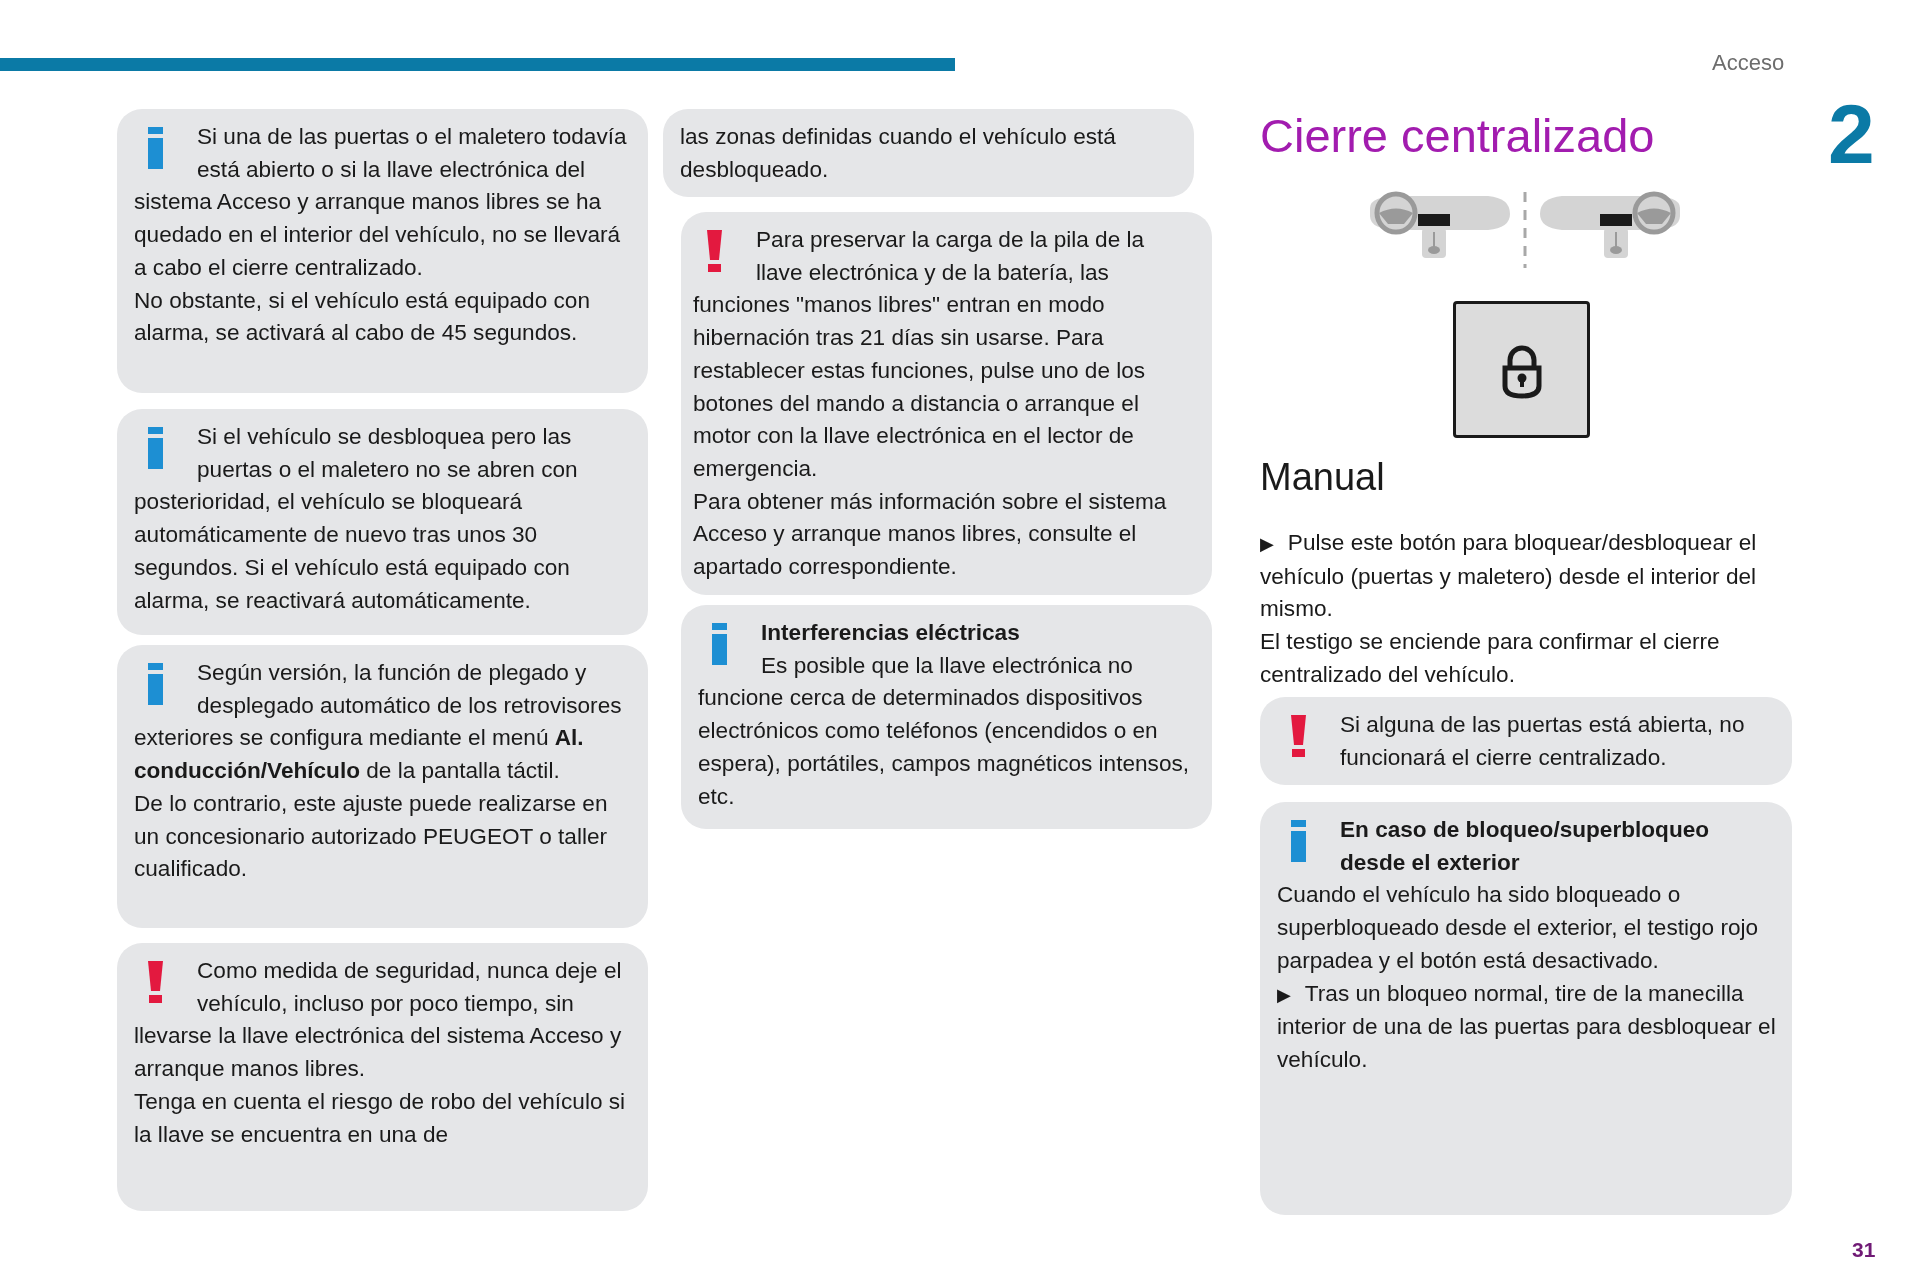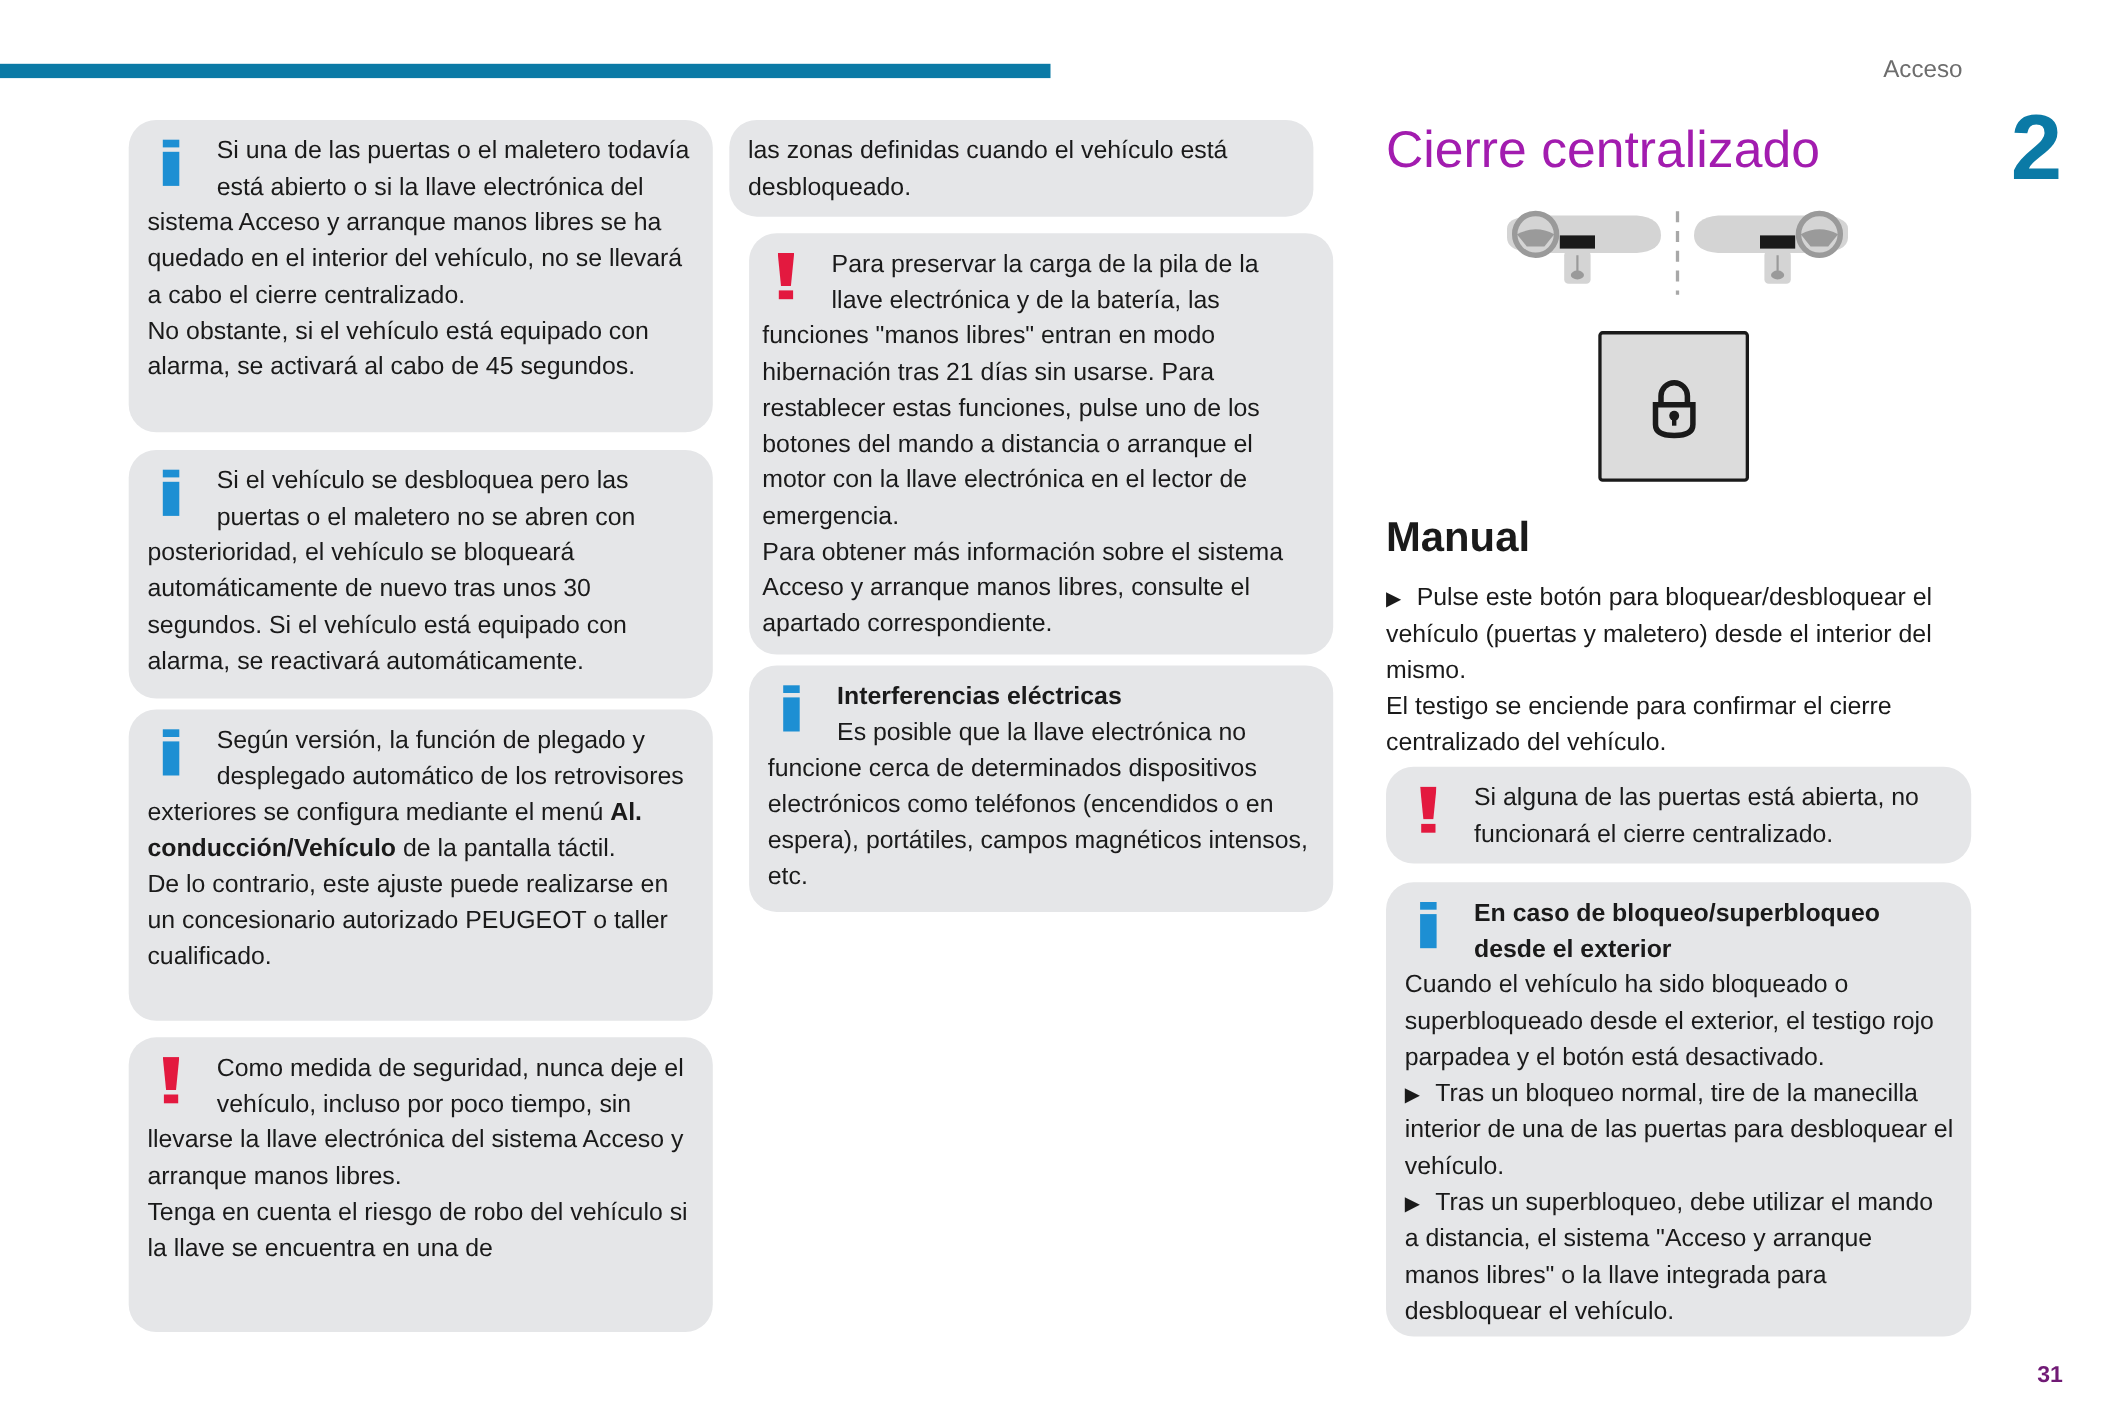--- a/index.html
+++ b/index.html
@@ -11,21 +11,21 @@
   .box{position:absolute;background:#e5e6e8;box-sizing:border-box;padding:12px 16px 14px 17px;font-size:22.6px;line-height:32.7px;border-radius:25px;}
   .box p{margin:0;}
   .icon-i{float:left;width:15px;height:42px;margin:6px 34px 4px 14px;position:relative;}
   .icon-i::before{content:"";position:absolute;left:0;top:0;width:15px;height:7px;background:#1d8fd3;}
   .icon-i::after{content:"";position:absolute;left:0;top:11px;width:15px;height:31px;background:#1d8fd3;}
   .icon-ex{float:left;width:15px;height:42px;margin:6px 34px 4px 14px;position:relative;}
   .icon-ex::before{content:"";position:absolute;left:0;top:0;width:15px;height:30px;background:#e3193f;clip-path:polygon(0 0,100% 0,80% 100%,20% 100%);}
   .icon-ex::after{content:"";position:absolute;left:1px;top:34px;width:13px;height:8px;background:#e3193f;}
   b{font-weight:bold;}
   .title{position:absolute;left:1260px;top:108px;font-size:47px;color:#a21caf;font-weight:normal;}
-  .manual{position:absolute;left:1260px;top:468px;font-size:38px;font-weight:bold;}
+  .manual{position:absolute;left:1260px;top:456px;font-size:38px;font-weight:normal;}
   .ptext{position:absolute;left:1260px;top:527px;width:540px;font-size:22.6px;line-height:32.7px;}
   .ptext p{margin:0;}
   .tri{display:inline-block;margin-right:14px;font-size:18px;}
   .illus{position:absolute;left:1360px;top:188px;width:330px;height:85px;}
   .lockbtn{position:absolute;left:1453px;top:301px;width:137px;height:137px;border:3px solid #1a1a1a;border-radius:4px;background:#dcdcdc;box-sizing:border-box;}
   .lockbtn svg{position:absolute;left:45px;top:40px;}
 </style>
 </head>
 <body>
 
@@ -116,16 +116,15 @@
 <div class="box" style="left:1260px;top:697px;width:532px;height:88px;">
   <span class="icon-ex"></span>
   <p>Si alguna de las puertas está abierta, no funcionará el cierre centralizado.</p>
 </div>
 
 <div class="box" style="left:1260px;top:802px;width:532px;height:413px;">
   <span class="icon-i"></span>
   <p><b>En caso de bloqueo/superbloqueo desde el exterior</b></p>
   <p>Cuando el vehículo ha sido bloqueado o superbloqueado desde el exterior, el testigo rojo parpadea y el botón está desactivado.</p>
   <p><span class="tri">▶</span><span>Tras un bloqueo normal, tire de la manecilla interior de una de las puertas para desbloquear el vehículo.</span></p>
-  <p><span class="tri">▶</span><span>Tras un superbloqueo, debe utilizar el mando a distancia, el sistema "Acceso y arranque manos libres" o la llave integrada para desbloquear el vehículo.</span></p>
 </div>
 
 <div class="pagenum">31</div>
 
 </body></html>

